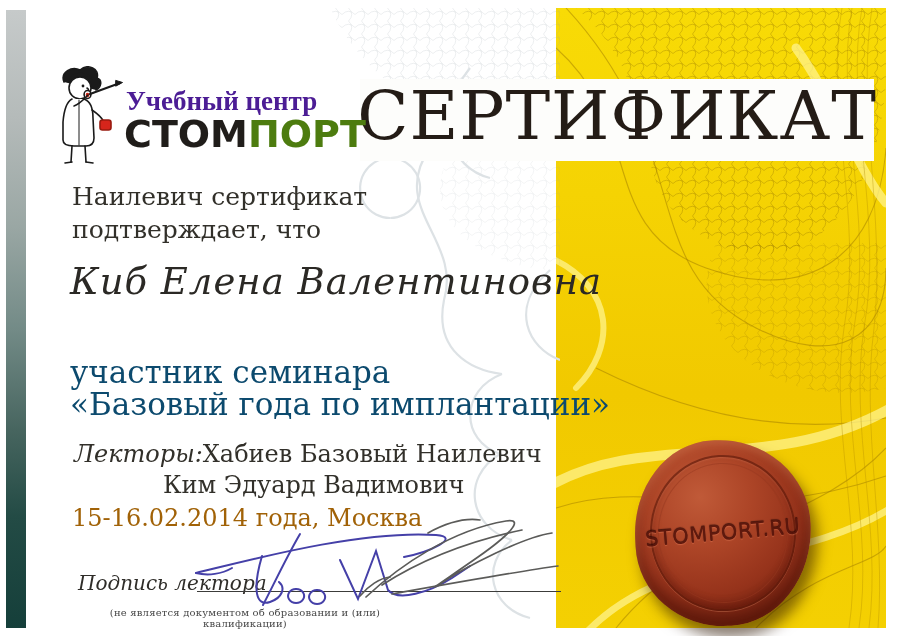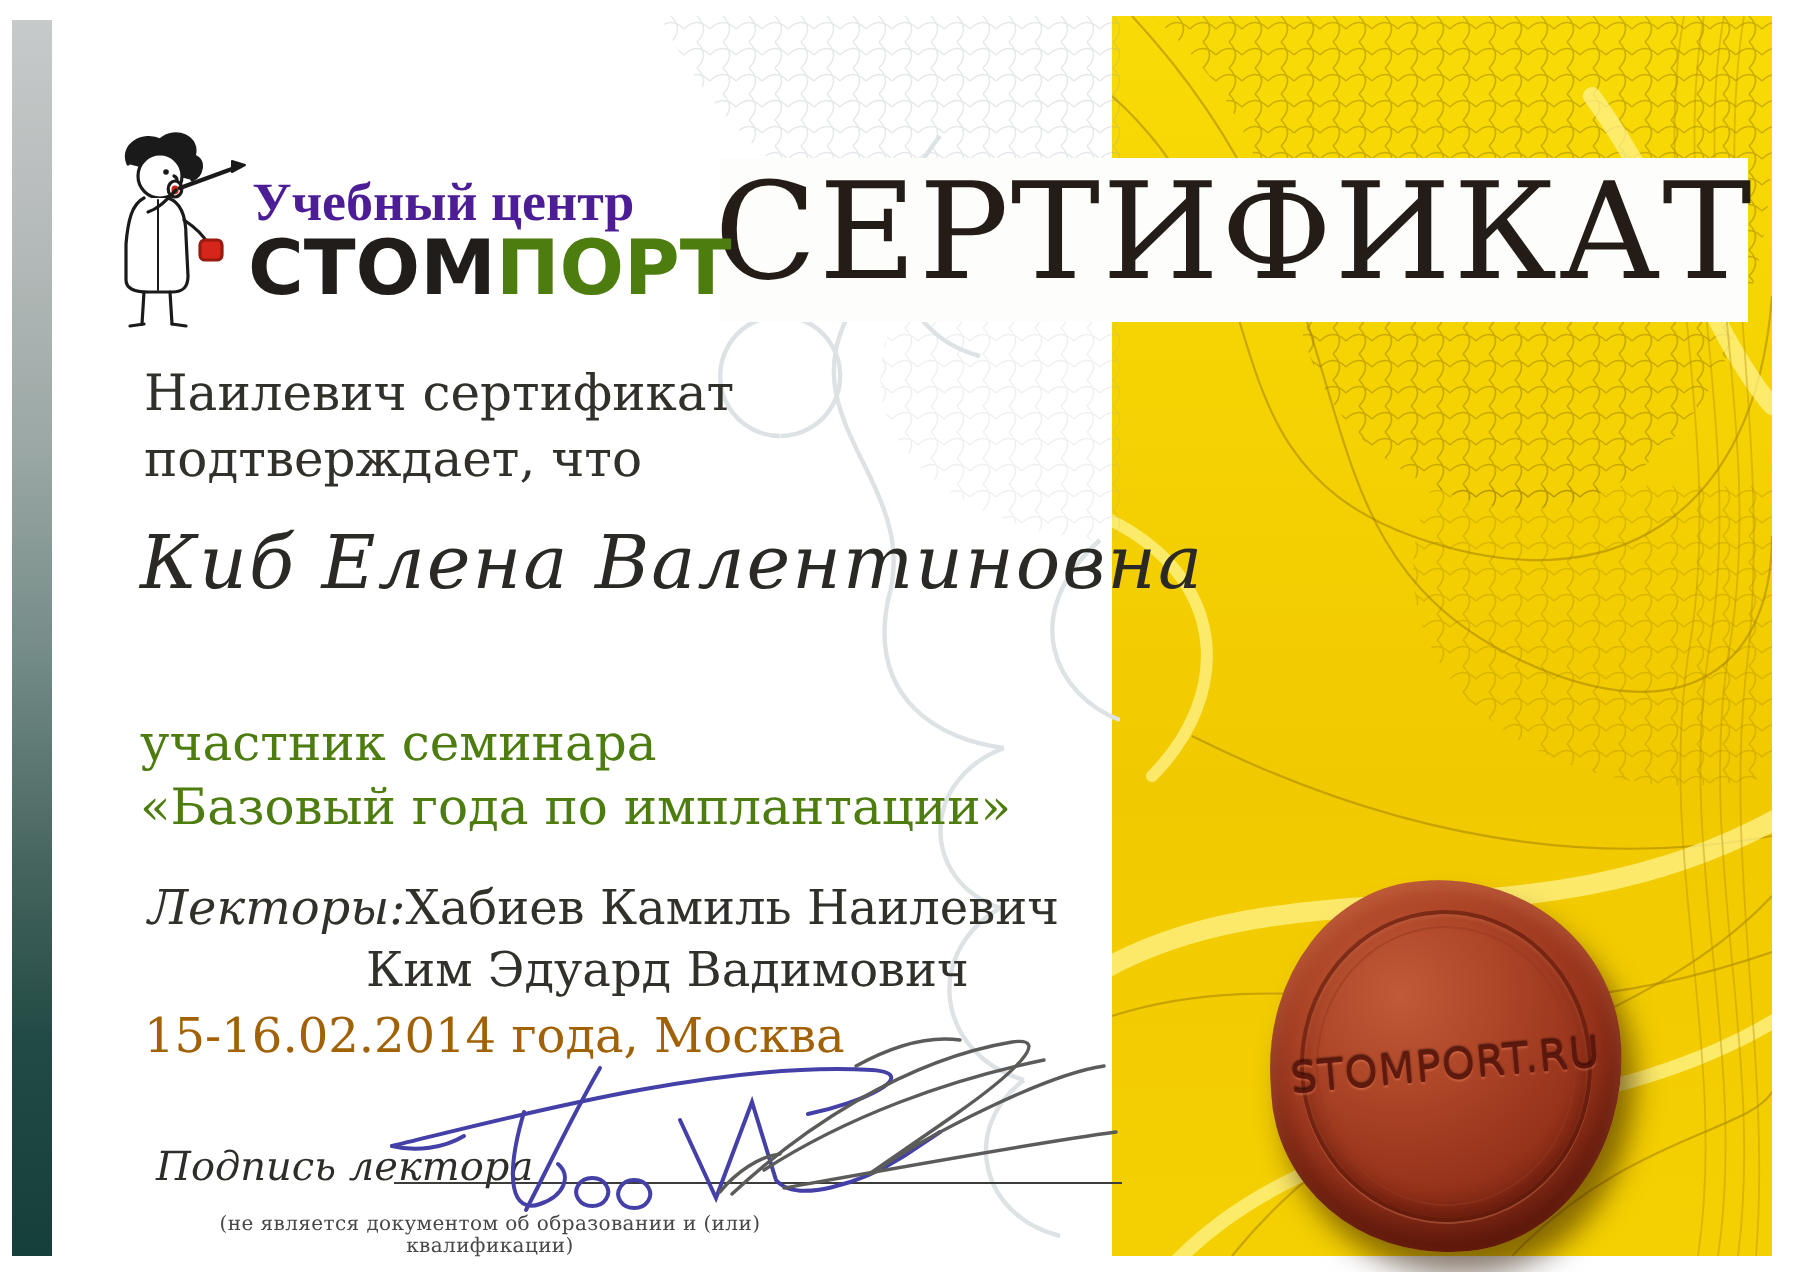--- a/index.html
+++ b/index.html
@@ -25,24 +25,24 @@
   .logo-line1{left:126px;top:86px;font-family:Liberation Serif, serif;font-weight:bold;
     font-size:27px;color:#4c1d95;white-space:nowrap;}
   .logo-line2{left:124px;top:115px;font-family:"DejaVu Sans",sans-serif;font-weight:bold;
     font-size:38px;line-height:1;white-space:nowrap;}
   .logo-line2 .blk{color:#201d1a;} .logo-line2 .red{color:#4d7c0f;}
 
   
   .intro{left:72px;top:180px;font-size:25px;line-height:33px;color:#32302a;}
   .recipient{left:70px;top:260px;font-size:37px;font-style:italic;color:#2b2925;
     letter-spacing:1px;white-space:nowrap;}
-  .seminar{left:70px;top:356px;font-size:25px;line-height:32px;color:#4d7c0f;}
+  .seminar{left:70px;top:356px;font-size:31px;line-height:32px;color:#0c4a6e;}
   .lect-row1{left:74px;top:440px;font-size:24px;color:#32302a;white-space:nowrap;}
   .lect-row1 .lbl{font-style:italic;}
-  .lect-row2{left:163px;top:471px;font-size:24px;color:#32302a;white-space:nowrap;margin-left:20px;}
+  .lect-row2{left:163px;top:471px;font-size:24px;color:#32302a;white-space:nowrap;}
   .date-place{left:72px;top:504px;font-size:24px;color:#a16207;white-space:nowrap;}
   .sig-label{left:78px;top:571px;font-size:20px;font-style:italic;color:#2f2d29;white-space:nowrap;}
   .sig-line{left:197px;top:591px;width:364px;height:0;border-top:1.7px solid #3c3c3a;}
   .disclaimer{left:95px;top:607px;width:300px;text-align:center;font-size:10px;
     color:#474747;letter-spacing:.2px;}
 
   
   .seal{left:635px;top:440px;width:176px;height:186px;
     border-radius:47% 53% 49% 51% / 52% 48% 54% 46%;
     transform:rotate(-3deg);
@@ -152,21 +152,21 @@
   </div>
 
   <div class="abs recipient">Киб Елена Валентиновна</div>
 
   <div class="abs seminar">
     <div>участник семинара</div>
     <div>«Базовый года по имплантации»</div>
   </div>
 
   <div class="abs lect-row1">
-    <span class="lbl">Лекторы:</span><span>Хабиев Камиль Наилевич</span>
+    <span class="lbl">Лекторы:</span><span>Хабиев Базовый Наилевич</span>
   </div>
   <div class="abs lect-row2">Ким Эдуард Вадимович</div>
 
   <div class="abs date-place">15-16.02.2014 года, Москва</div>
 
   <div class="abs sig-label">Подпись лектора</div>
   <div class="abs sig-line"></div>
 
   <svg class="abs" style="left:0;top:0" width="900" height="636" viewBox="0 0 900 636">
     <g stroke="#4540a8" stroke-width="2" fill="none" stroke-linecap="round">

